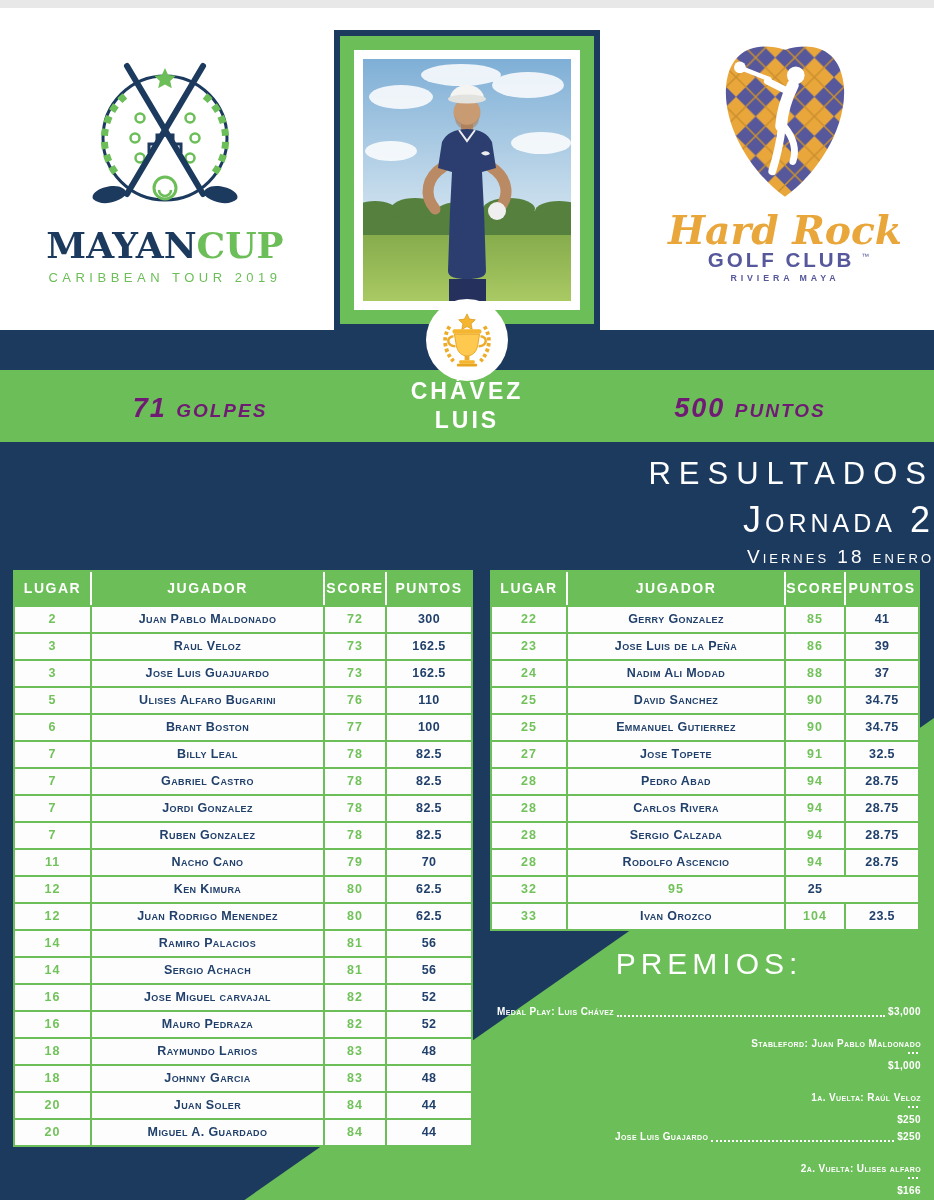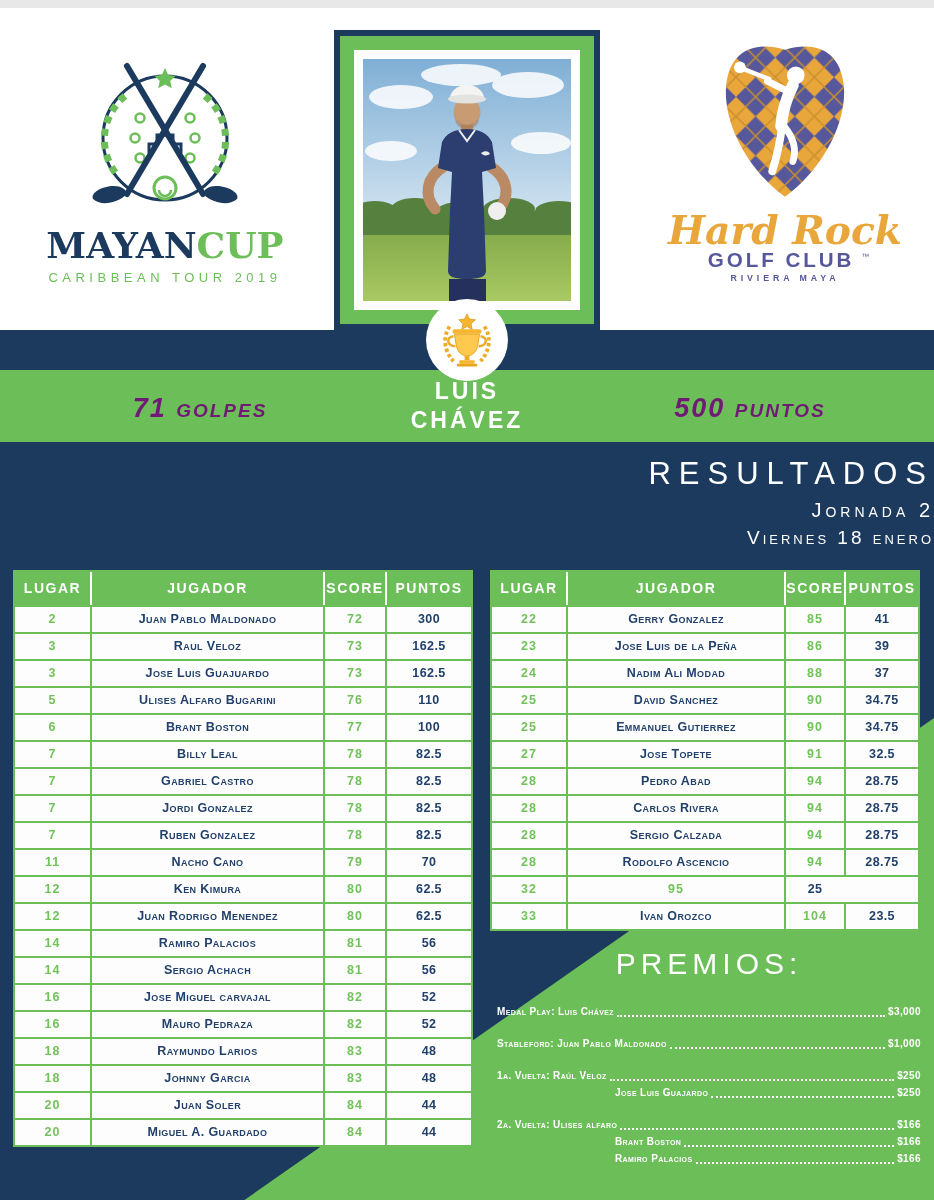--- a/index.html
+++ b/index.html
@@ -43,21 +43,21 @@
   }
 
   
   .main { position:absolute; left:0; top:434px; width:934px; height:766px; background:#1C3A5E; }
   .green-wedge {
     position:absolute; left:0; top:0; width:100%; height:100%; background:#6CBE58;
     clip-path:polygon(934px 276px, 934px 766px, 233px 766px);
   }
   .results-header { position:absolute; left:0; top:14px; width:100%; text-align:right; color:#fff; }
   .results-title { font-size:31px; letter-spacing:8px; font-weight:500; }
-  .results-sub { font-size:20px; letter-spacing:4px; font-variant:small-caps; margin-top:7px;padding-left:12px; }
+  .results-sub { font-size:36px; letter-spacing:4px; font-variant:small-caps; margin-top:7px;padding-left:12px; }
   .results-date { font-size:19px; letter-spacing:3px; font-variant:small-caps; margin-top:5px; }
 
   
   .gtable { position:absolute; top:128px; border:2px solid #6CBE58; background:#6CBE58; }
   .table-l { left:13px;  width:460px; --c1:75px; --c2:1fr; --c3:62px; --c4:86px; }
   .table-r { left:490px; width:430px; --c1:74px; --c2:1fr; --c3:60px; --c4:74px; }
   .thead, .trow { display:grid; grid-template-columns:var(--c1) var(--c2) var(--c3) var(--c4); }
   .thead { background:#6CBE58; }
   .thead .tcell {
     color:#fff; font-weight:bold; font-size:14px; letter-spacing:1.5px;
@@ -70,21 +70,21 @@
     letter-spacing:.4px; line-height:25px; border-left:2px solid #6CBE58; }
   .trow .tcell:first-child { border-left:none; }
   .trow .c0, .trow .c2 { color:#72C25B; letter-spacing:1px; }
   .trow .c1, .trow .c3 { color:#21406B; }
 
   
   .premios { position:absolute; left:497px; top:505px; width:424px; color:#fff; }
   .premios-title { text-align:center; font-size:30px; letter-spacing:5px; font-weight:500; margin-bottom:22px; }
   .prize-line { display:flex; align-items:flex-end; font-variant:small-caps; font-weight:600;
     font-size:10px; line-height:17px; letter-spacing:.4px; }
-  .prize-line.gap { margin-top:15px; }
+  .prize-line.gap { margin-top:15px;flex-direction:column; }
   .prize-line.indent { padding-left:118px; }
   .ptext { white-space:nowrap; }
   .leader { flex:1; border-bottom:2px dotted #fff; margin:0 3px 3px 3px; min-width:10px; }
   .amount { white-space:nowrap; }
 
   svg text { font-family:"Liberation Sans", sans-serif; }
   .serif-text { font-family:"DejaVu Serif", serif; }
 </style>
 </head>
 <body>
@@ -199,22 +199,22 @@
           </g>
         </svg>
       </div>
     </div>
   </div>
 
   <div class="navy-band"></div>
   <div class="green-band">
     <div class="stat stat-left">71 golpes</div>
     <div class="winner-name">
+      <div>CHÁVEZ</div>
       <div>LUIS</div>
-      <div>CHÁVEZ</div>
     </div>
     <div class="stat stat-right">500 puntos</div>
   </div>
 
   <div class="trophy-circle">
     <svg viewBox="0 0 60 60" width="58" height="58">
       <path d="M30,3 l2.6,5.4 6,0.7 -4.4,4.1 1.2,5.9 -5.4,-3 -5.4,3 1.2,-5.9 -4.4,-4.1 6,-0.7 Z" fill="#F5B52E" stroke="#D99A1F" stroke-width="0.8"></path>
       <path d="M12,16 C 4,28 7,42 16,52" fill="none" stroke="#EDAC28" stroke-width="4" stroke-dasharray="3.5 2.5"></path>
       <path d="M48,16 C 56,28 53,42 44,52" fill="none" stroke="#EDAC28" stroke-width="4" stroke-dasharray="3.5 2.5"></path>
       <rect x="15" y="19" width="30" height="4.5" rx="2" fill="#F5B52E"></rect>

